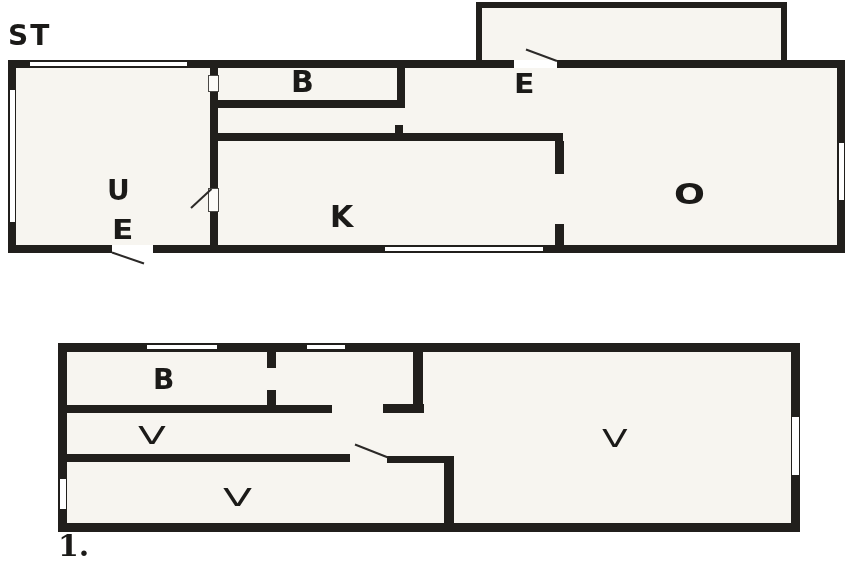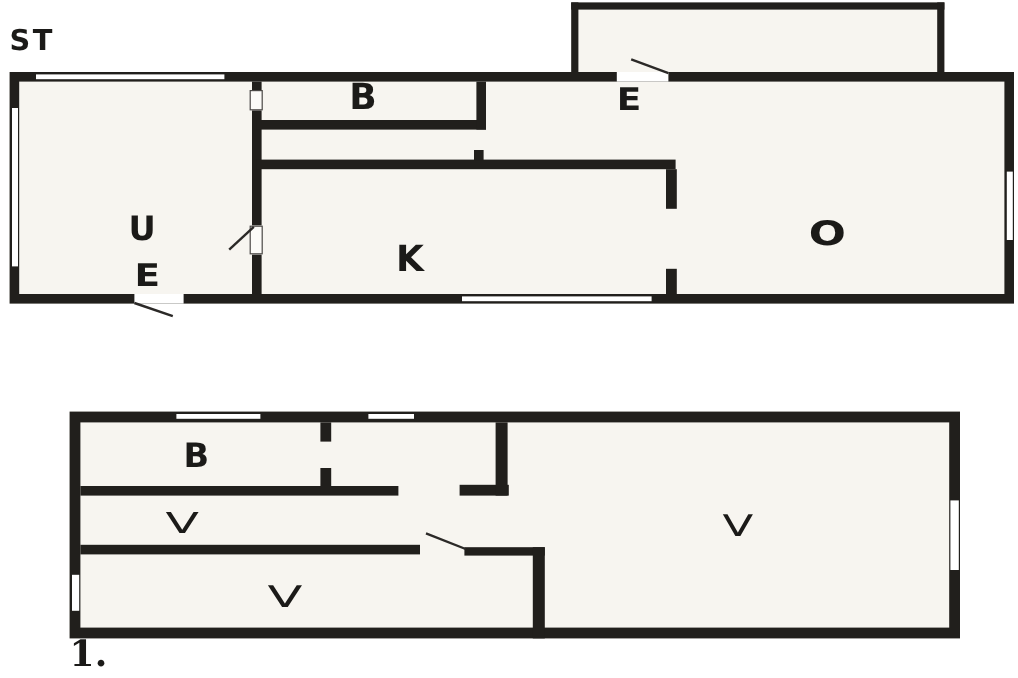--- a/index.html
+++ b/index.html
@@ -49,21 +49,21 @@
     <div class="win" style="left:30px;top:61.5px;width:157px;height:4.5px;"></div>
     <div class="win" style="left:9.5px;top:90px;width:5.5px;height:132px;"></div>
     <div class="win" style="left:838.5px;top:143px;width:5px;height:57px;"></div>
     <div class="win" style="left:385px;top:247px;width:158px;height:4px;"></div>
     <div class="win" style="left:514px;top:60px;width:43px;height:8px;"></div>
     <div class="win" style="left:112px;top:245px;width:41px;height:8px;"></div>
 
     <div class="leaf" style="left:208px;top:74.5px;width:11px;height:17px;"></div>
     <div class="leaf" style="left:208px;top:188px;width:11px;height:24px;"></div>
 
-    <span class="lbl" style="left:8px;top:22px;font-size:24px;letter-spacing:2px;">ST</span>
+    <span class="lbl" style="left:8px;top:22px;font-size:28px;letter-spacing:2px;">ST</span>
     <span class="lbl" style="left:291px;top:67px;font-size:30px;">B</span>
     <span class="lbl" style="left:514px;top:71px;font-size:26px;transform:scaleX(1.15);">E</span>
     <span class="lbl" style="left:107px;top:177px;font-size:28px;">U</span>
     <span class="lbl" style="left:112px;top:217px;font-size:26px;transform:scaleX(1.2);">E</span>
     <span class="lbl" style="left:330px;top:202px;font-size:30px;">K</span>
     <span class="lbl" style="left:674px;top:181px;font-size:28px;font-weight:600;transform:scaleX(1.3);">O</span>
   </div>
 
   <div>
 

